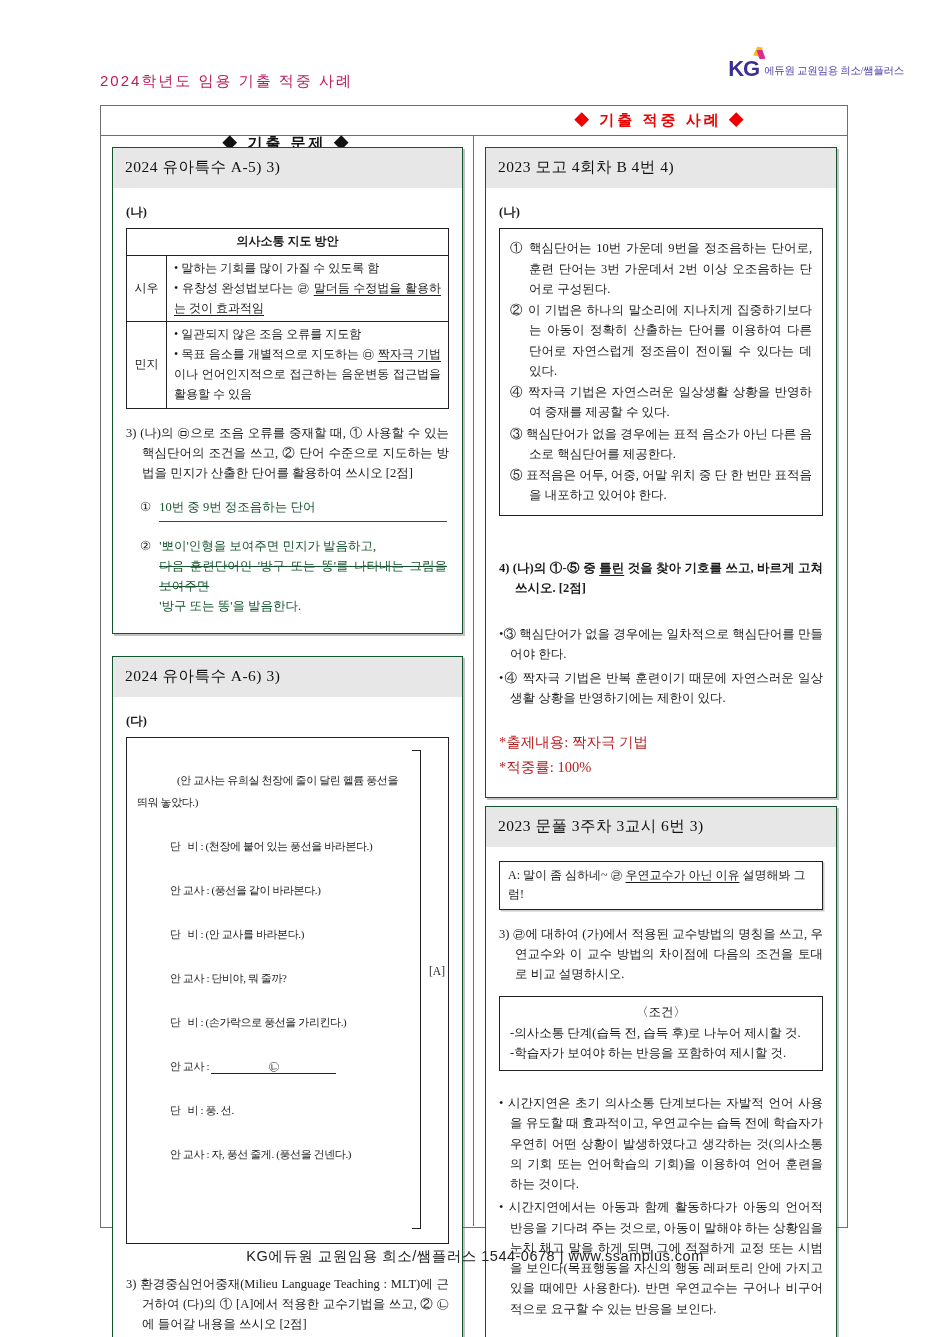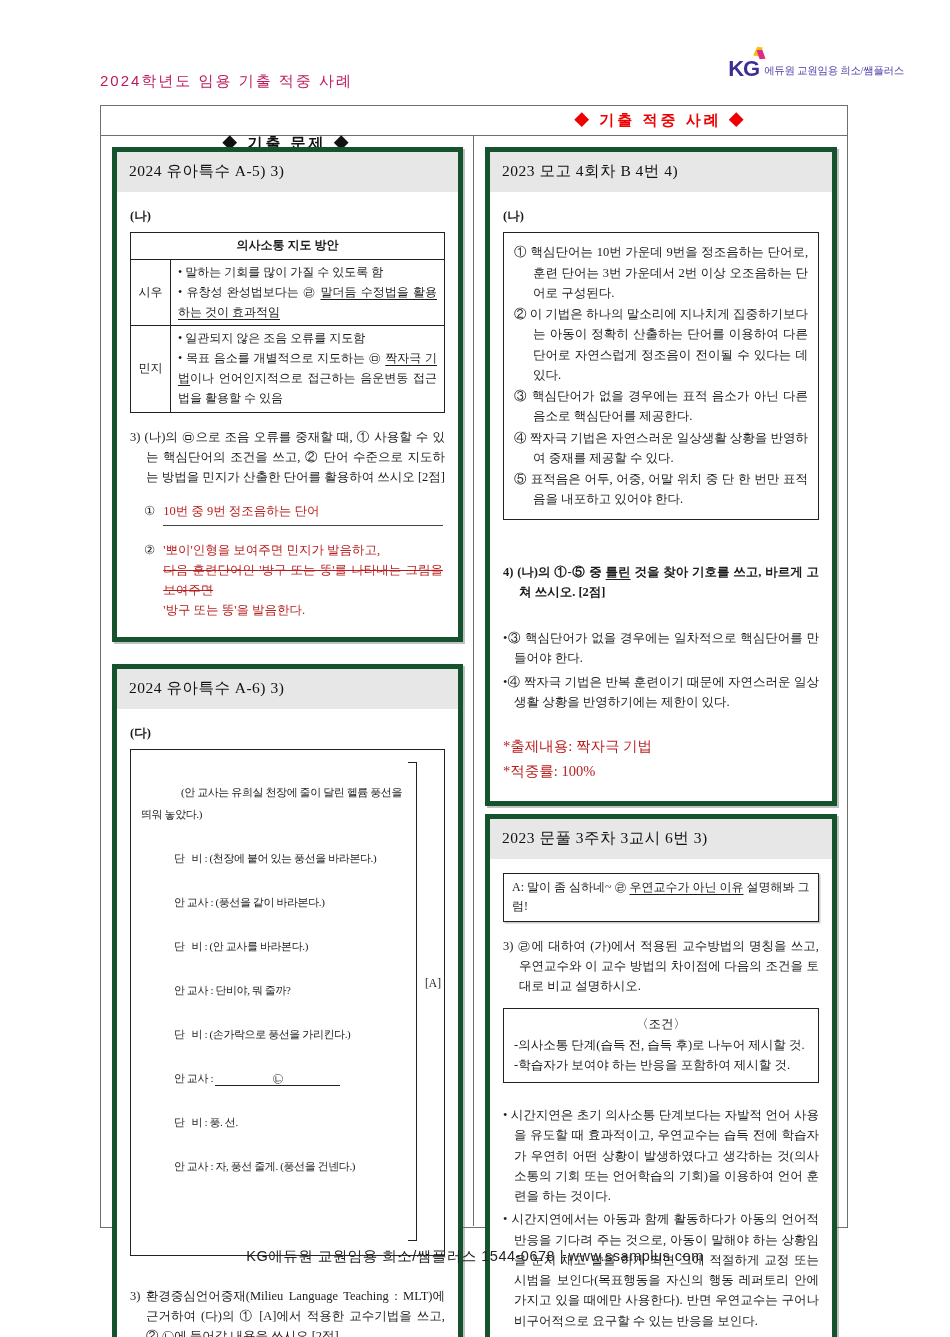--- a/index.html
+++ b/index.html
@@ -29,35 +29,35 @@
   }
   .main-head { display:flex; height:30px; border-bottom:1.5px solid #6f6f6f;
     font-family:"Liberation Sans", sans-serif; font-weight:bold; font-size:15px; }
   .main-head .cell { width:50%; display:flex; align-items:center; justify-content:center; letter-spacing:3px; }
   .main-head .cell.left { border-right:1.5px solid #6f6f6f; color:#111;margin-top:37px; }
   .main-head .cell.right { color:#ee0000; }
   .main-body { display:flex; height:calc(100% - 31px); }
   .col { width:50%; padding:11px 10px 10px 11px; }
   .col.left { border-right:1px solid #6f6f6f; }
   
-  .qbox { border:5px solid #14532d; box-shadow:2px 2px 0 rgba(120,120,120,.45); background:#fff; }
+  .qbox { border:1px solid #14532d; box-shadow:2px 2px 0 rgba(120,120,120,.45); background:#fff; }
   .qbox-title { background:#e7e7e7; padding:9px 12px 10px; font-size:15.5px; letter-spacing:0.5px; color:#111; }
   .qbox-body { padding:12px 13px 16px; font-size:12.5px; line-height:1.62; text-align:justify; }
   .label-small { font-size:12.5px; font-weight:bold; margin:2px 0 6px; }
   .u { text-decoration:underline; text-underline-offset:3px; }
   .strike { text-decoration:line-through; }
   
   .comm-table { width:100%; border-collapse:collapse; margin:2px 0 14px; }
   .comm-table td { border:1px solid #222; padding:3px 7px; vertical-align:middle; font-size:12px; line-height:1.65; }
   .comm-table .thead { text-align:center; font-weight:bold; padding:3px; }
   .comm-table .name { width:40px; text-align:center; }
   .question { margin-top:12px; padding-left:16px; text-indent:-16px; }
   .ans-row { display:flex; gap:8px; margin:14px 2px 0 14px; align-items:flex-start; }
   .ans-num { color:#222; flex:0 0 auto; }
-  .ans-body { flex:1; color:#b91c1c; }
+  .ans-body { flex:1; color:#14532d; }
   .ans-underline { border-bottom:1.3px solid #444; padding-bottom:3px; }
   
   .dialog { position:relative; border:1.5px solid #222; margin:4px 0 0; padding:9px 38px 12px 10px;
     font-size:11px; line-height:2.0; letter-spacing:-0.4px; white-space:pre-wrap; text-align:left; }
   .bracket { position:absolute; top:12px; bottom:14px; right:27px; width:9px;
     border-top:1.2px solid #222; border-right:1.2px solid #222; border-bottom:1.2px solid #222; }
   .bracket-label { position:absolute; right:3px; top:44%; font-size:11.5px; letter-spacing:0; }
   .blank { display:inline-block; min-width:125px; border-bottom:1.2px solid #222; text-align:center; line-height:1.3; }
   
   .items-box { border:1.5px solid #222; padding:8px 10px; margin:4px 0 12px; }
@@ -172,22 +172,22 @@
 
       <div class="col right">
 
         <div class="qbox" style="min-height:508px;">
           <div class="qbox-title">2023 모고 4회차 B 4번 4)</div>
           <div class="qbox-body">
             <div class="label-small">(나)</div>
             <div class="items-box">
               <div class="num-item">① 핵심단어는 10번 가운데 9번을 정조음하는 단어로, 훈련 단어는 3번 가운데서 2번 이상 오조음하는 단어로 구성된다.</div>
               <div class="num-item">② 이 기법은 하나의 말소리에 지나치게 집중하기보다는 아동이 정확히 산출하는 단어를 이용하여 다른 단어로 자연스럽게 정조음이 전이될 수 있다는 데 있다.</div>
+              <div class="num-item">④ 짝자극 기법은 자연스러운 일상생활 상황을 반영하여 중재를 제공할 수 있다.</div>
               <div class="num-item">③ 핵심단어가 없을 경우에는 표적 음소가 아닌 다른 음소로 핵심단어를 제공한다.</div>
-              <div class="num-item">④ 짝자극 기법은 자연스러운 일상생활 상황을 반영하여 중재를 제공할 수 있다.</div>
               <div class="num-item">⑤ 표적음은 어두, 어중, 어말 위치 중 단 한 번만 표적음을 내포하고 있어야 한다.</div>
             </div>
             <div class="q-bold"><span>4) (나)의 ①-⑤ 중 </span><span class="u">틀린</span><span> 것을 찾아 기호를 쓰고, 바르게 고쳐 쓰시오. [2점]</span></div>
             <div class="bullets">
               <div class="bullet">•③ 핵심단어가 없을 경우에는 일차적으로 핵심단어를 만들어야 한다.</div>
               <div class="bullet">•④ 짝자극 기법은 반복 훈련이기 때문에 자연스러운 일상생활 상황을 반영하기에는 제한이 있다.</div>
             </div>
             <div class="notes">
               <div>*출제내용: 짝자극 기법</div>
               <div>*적중률: 100%</div>

